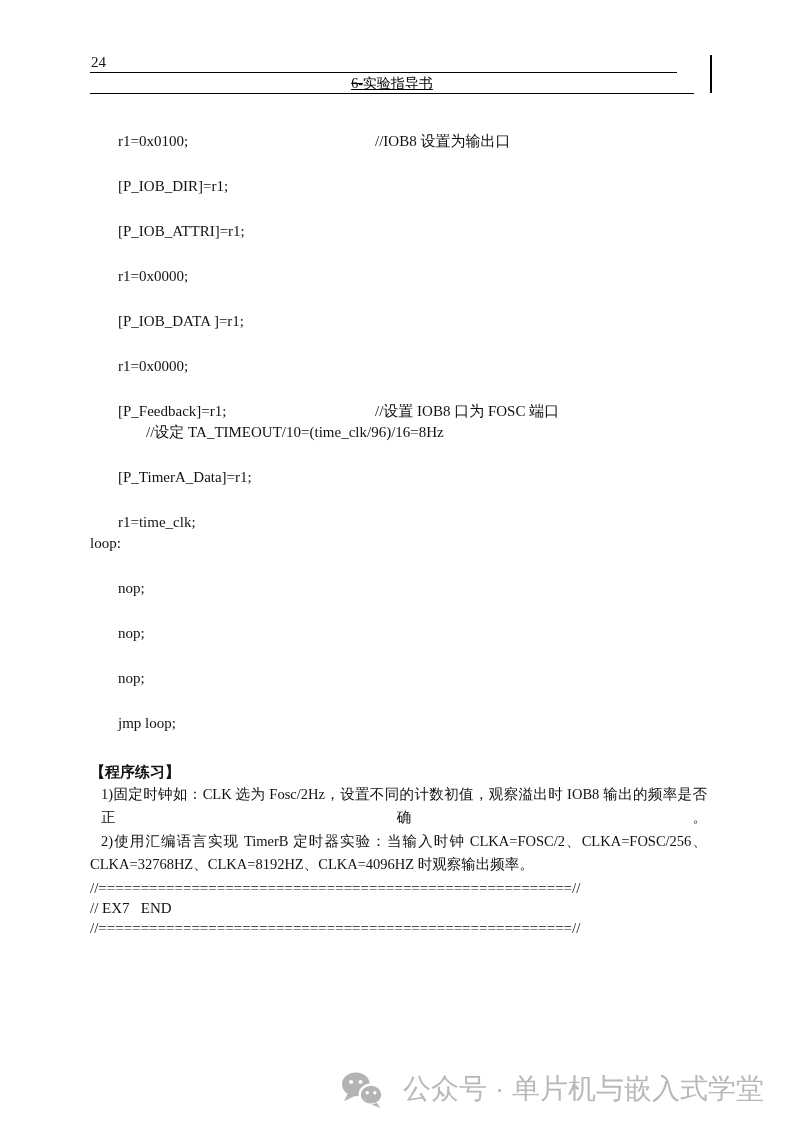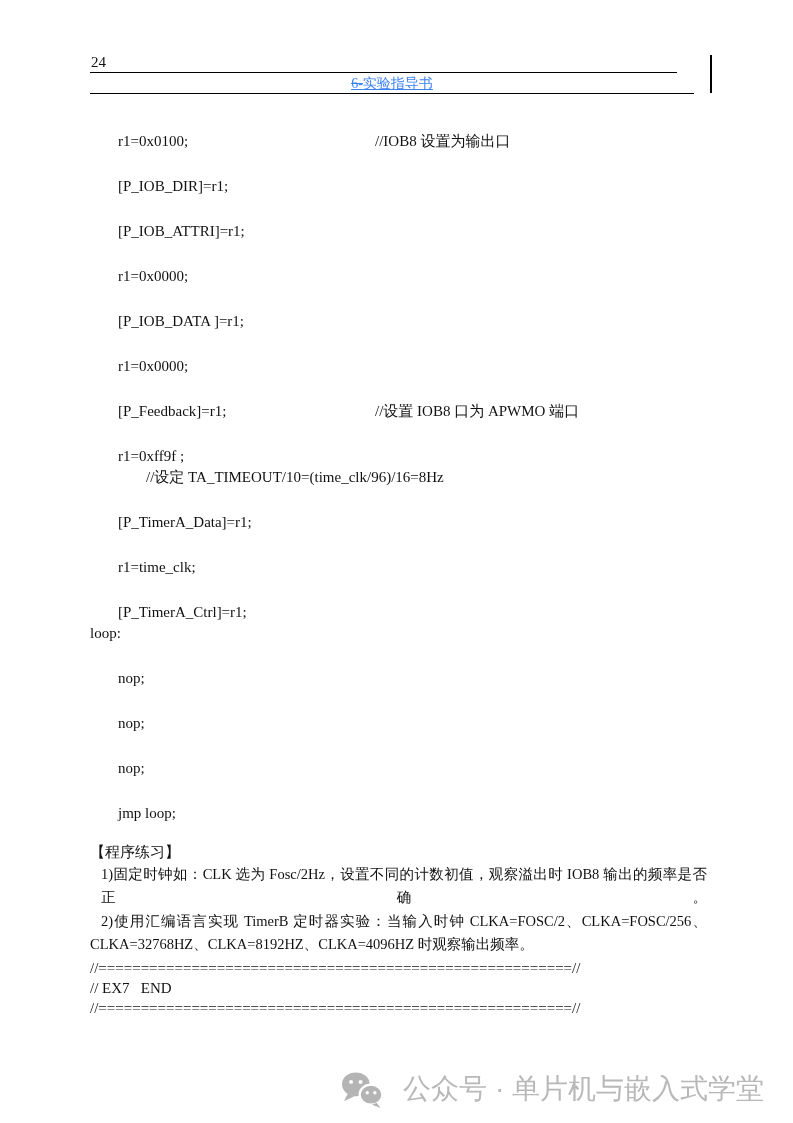--- a/index.html
+++ b/index.html
@@ -37,22 +37,22 @@
     font-size:15px;line-height:21px;height:21px;
     white-space:pre;
   }
   .code-row.ind0{padding-left:0;}
   .code-row.ind1{padding-left:28px;margin-top:24px;}
   .code-row.ind2{padding-left:56px;}
   .code-comment{
     position:absolute;left:285px;top:0;white-space:pre;
   }
   .ex-heading{
-    margin-top:17px;
-    font-size:15px;line-height:22px;font-weight:normal;
+    margin-top:27px;
+    font-size:15px;line-height:22px;font-weight:bold;
   }
   .ex-line{
     font-size:14.5px;line-height:23.3px;
   }
   .ex-line.just{
     text-align:justify;
     text-align-last:justify;
     margin-left:11px;
   }
   .sep-block{margin-top:3px;}
@@ -70,40 +70,38 @@
   }
   .wm-icon{display:inline-flex;}
 </style>
 </head>
 <body>
 
 <div class="page">
 
   <div class="page-number">24</div>
   <div class="rule rule-top"></div>
-  <div class="header-title-row" style="color:#3b82f6;">
+  <div class="header-title-row" style="color:#000000;">
     <span class="del">6-</span><span class="ins">实验指导书</span>
   </div>
   <div class="rule rule-bottom"></div>
   <div class="revision-bar"></div>
 
   <div class="content">
 
     <div class="code-row ind1"><span>r1=0x0100;</span><span class="code-comment">//IOB8 设置为输出口</span></div>
     <div class="code-row ind1"><span>[P_IOB_DIR]=r1;</span></div>
     <div class="code-row ind1"><span>[P_IOB_ATTRI]=r1;</span></div>
     <div class="code-row ind1"><span>r1=0x0000;</span></div>
     <div class="code-row ind1"><span>[P_IOB_DATA ]=r1;</span></div>
     <div class="code-row ind1"><span>r1=0x0000;</span></div>
-    <div class="code-row ind1"><span>[P_Feedback]=r1;</span><span class="code-comment">//设置 IOB8 口为 APWMO 端口</span></div>
-    <div class="code-row ind1"><span>r1=0xff9f ;</span></div>
+    <div class="code-row ind1"><span>[P_Feedback]=r1;</span><span class="code-comment">//设置 IOB8 口为 FOSC 端口</span></div>
     <div class="code-row ind2"><span>//设定 TA_TIMEOUT/10=(time_clk/96)/16=8Hz</span></div>
     <div class="code-row ind1"><span>[P_TimerA_Data]=r1;</span></div>
     <div class="code-row ind1"><span>r1=time_clk;</span></div>
-    <div class="code-row ind1"><span>[P_TimerA_Ctrl]=r1;</span></div>
     <div class="code-row ind0"><span>loop:</span></div>
     <div class="code-row ind1"><span>nop;</span></div>
     <div class="code-row ind1"><span>nop;</span></div>
     <div class="code-row ind1"><span>nop;</span></div>
     <div class="code-row ind1"><span>jmp loop;</span></div>
 
     <div class="ex-heading">【程序练习】</div>
     <div class="ex-line just">1)固定时钟如：CLK 选为 Fosc/2Hz，设置不同的计数初值，观察溢出时 IOB8 输出的频率是否正确。</div>
     <div class="ex-line just">2)使用汇编语言实现 TimerB 定时器实验：当输入时钟 CLKA=FOSC/2、CLKA=FOSC/256、</div>
     <div class="ex-line">CLKA=32768HZ、CLKA=8192HZ、CLKA=4096HZ 时观察输出频率。</div>

